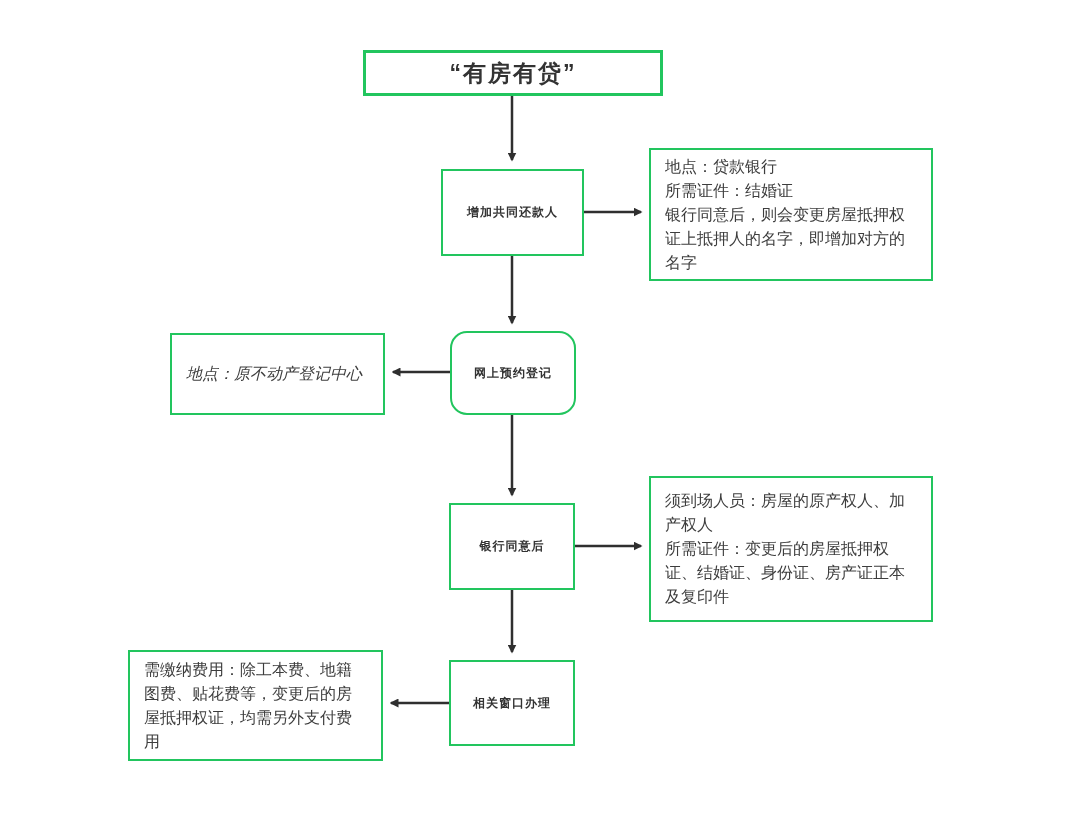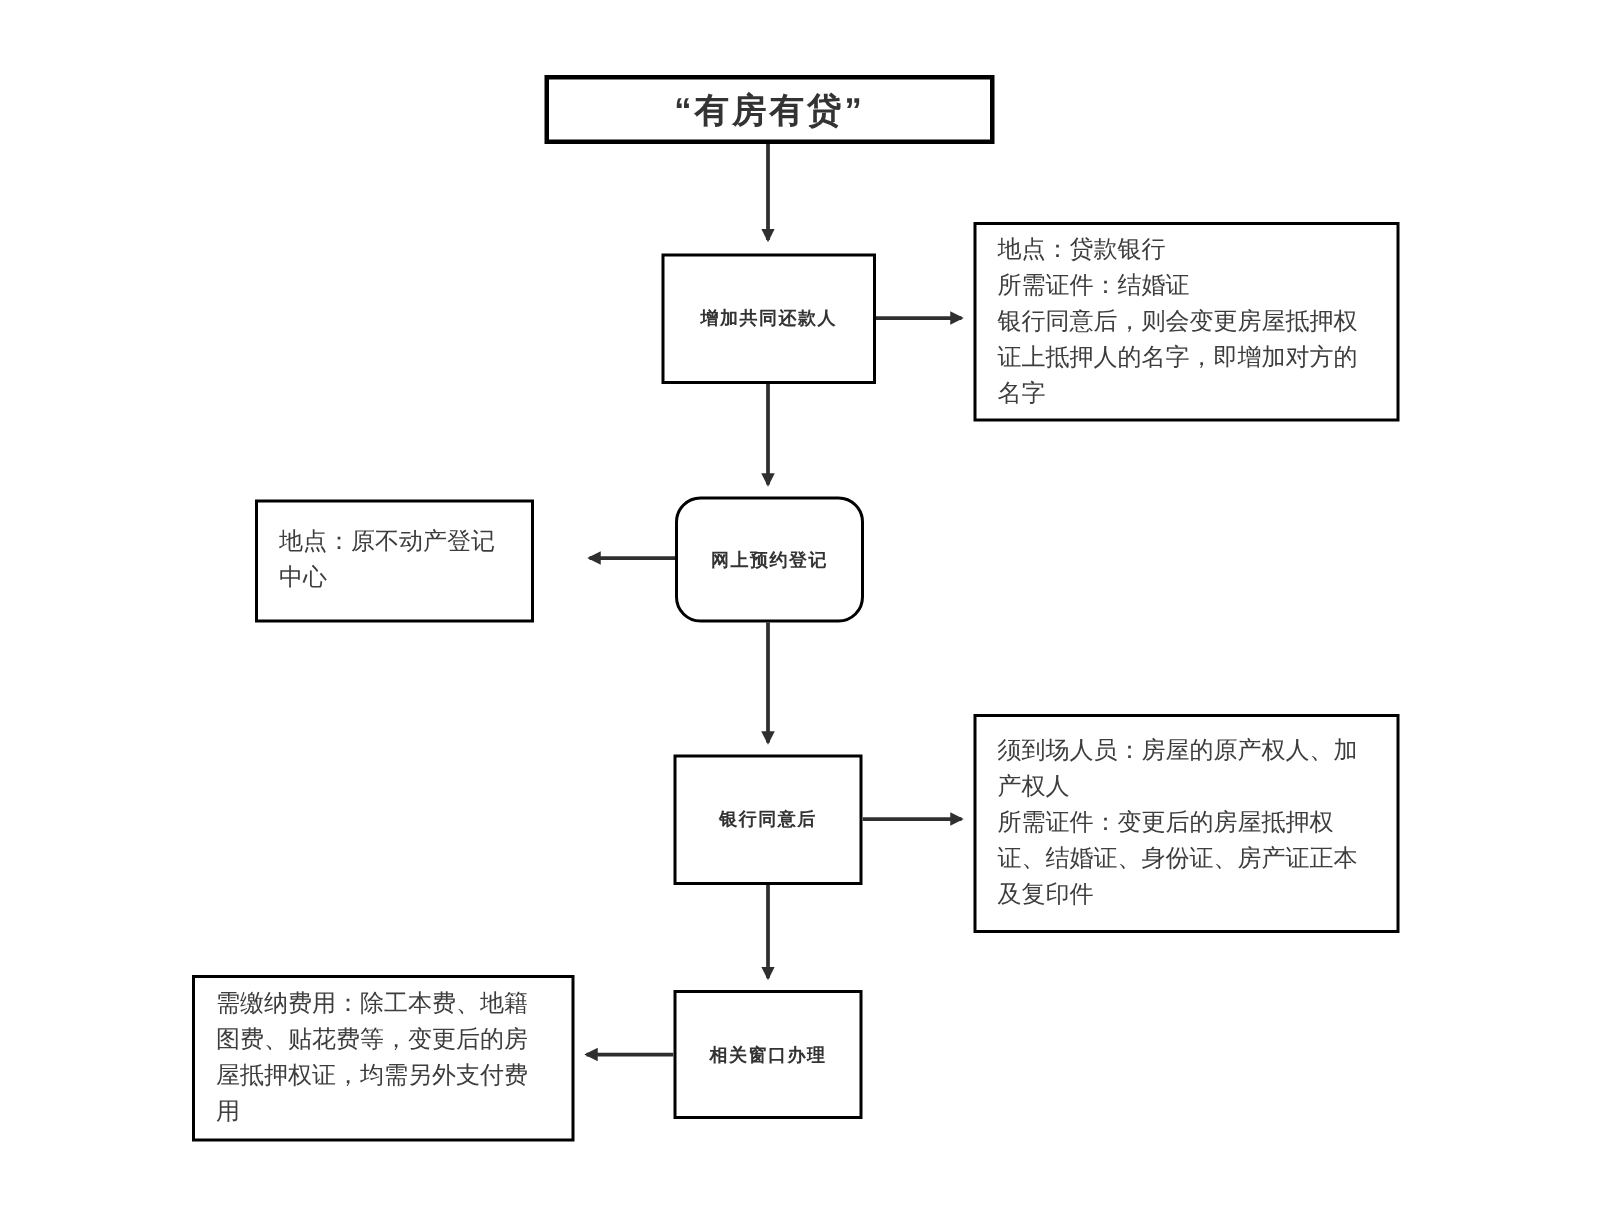--- a/index.html
+++ b/index.html
@@ -13,21 +13,21 @@
     overflow: hidden;
   }
   .connectors {
     position: absolute;
     left: 0; top: 0;
     width: 1080px; height: 818px;
     pointer-events: none;
   }
   .box {
     position: absolute;
-    border: 2px solid #000000;
+    border: 2px solid #22c55e;
     background: #ffffff;
     box-sizing: border-box;
     display: flex;
     align-items: center;
     justify-content: center;
   }
   .title-box {
     left: 363px; top: 50px;
     width: 300px; height: 46px;
     border-width: 3px;
@@ -49,21 +49,21 @@
   .note-box {
     justify-content: flex-start;
     padding: 0 14px;
     font-size: 16px;
     line-height: 24px;
     white-space: pre-line;
     text-align: left;
     color: #3d3d3d;
   }
   .note-right-1 { left: 649px; top: 148px; width: 284px; height: 133px; }
-  .note-left-1  { left: 170px; top: 333px; width: 186px; height: 82px; }
+  .note-left-1  { left: 170px; top: 333px; width: 215px; height: 82px; font-style: italic; }
   .note-right-2 { left: 649px; top: 476px; width: 284px; height: 146px; }
   .note-left-2  { left: 128px; top: 650px; width: 255px; height: 111px; }
 </style>
 </head>
 <body>
 
 <div class="canvas">
 
   <svg class="connectors" viewBox="0 0 1080 818" xmlns="http://www.w3.org/2000/svg">
     <defs>

